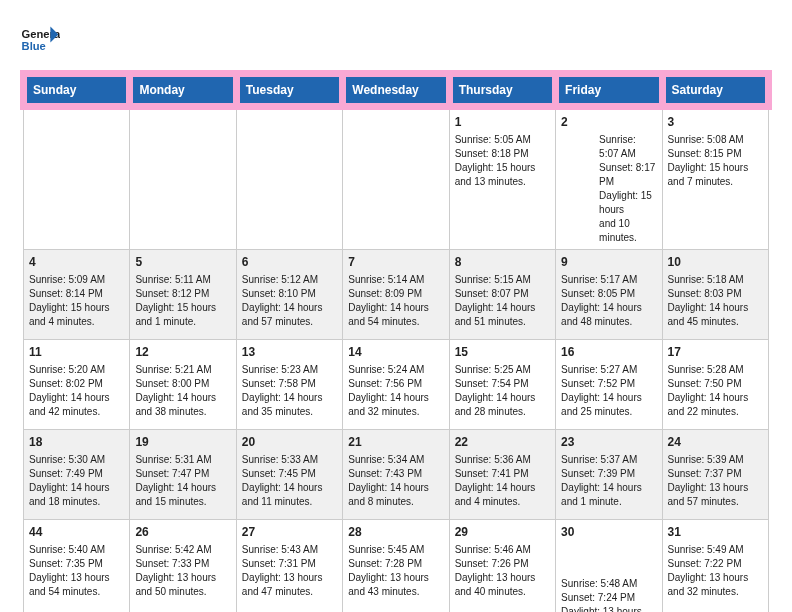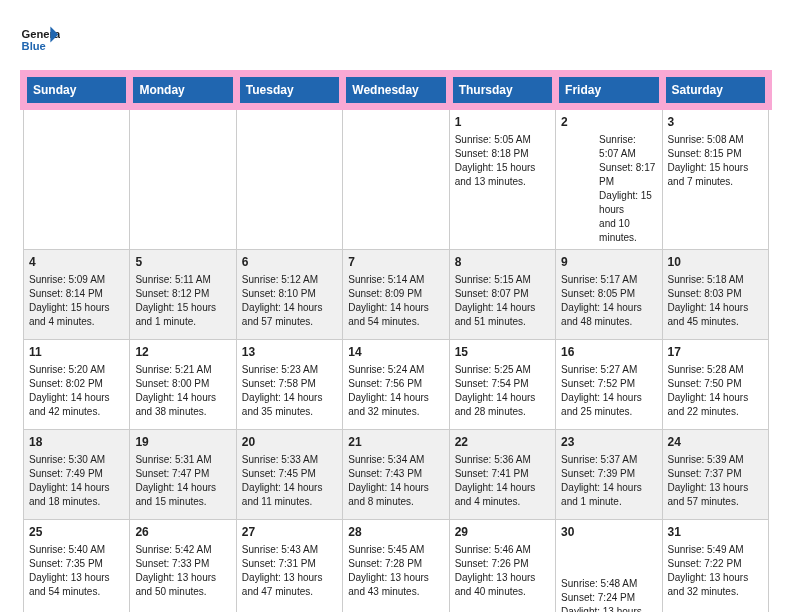--- a/index.html
+++ b/index.html
@@ -289,21 +289,21 @@
         <td>
           <span class="day-num">24</span>
           <div class="day-info" style="white-space: pre-line;">Sunrise: 5:39 AM
 Sunset: 7:37 PM
 Daylight: 13 hours
 and 57 minutes.</div>
         </td>
       </tr>
       <tr>
         <td>
-          <span class="day-num">25</span>
+          <span class="day-num">44</span>
           <div class="day-info" style="white-space: pre-line;">Sunrise: 5:40 AM
 Sunset: 7:35 PM
 Daylight: 13 hours
 and 54 minutes.</div>
         </td>
         <td>
           <span class="day-num">26</span>
           <div class="day-info" style="white-space: pre-line;">Sunrise: 5:42 AM
 Sunset: 7:33 PM
 Daylight: 13 hours

